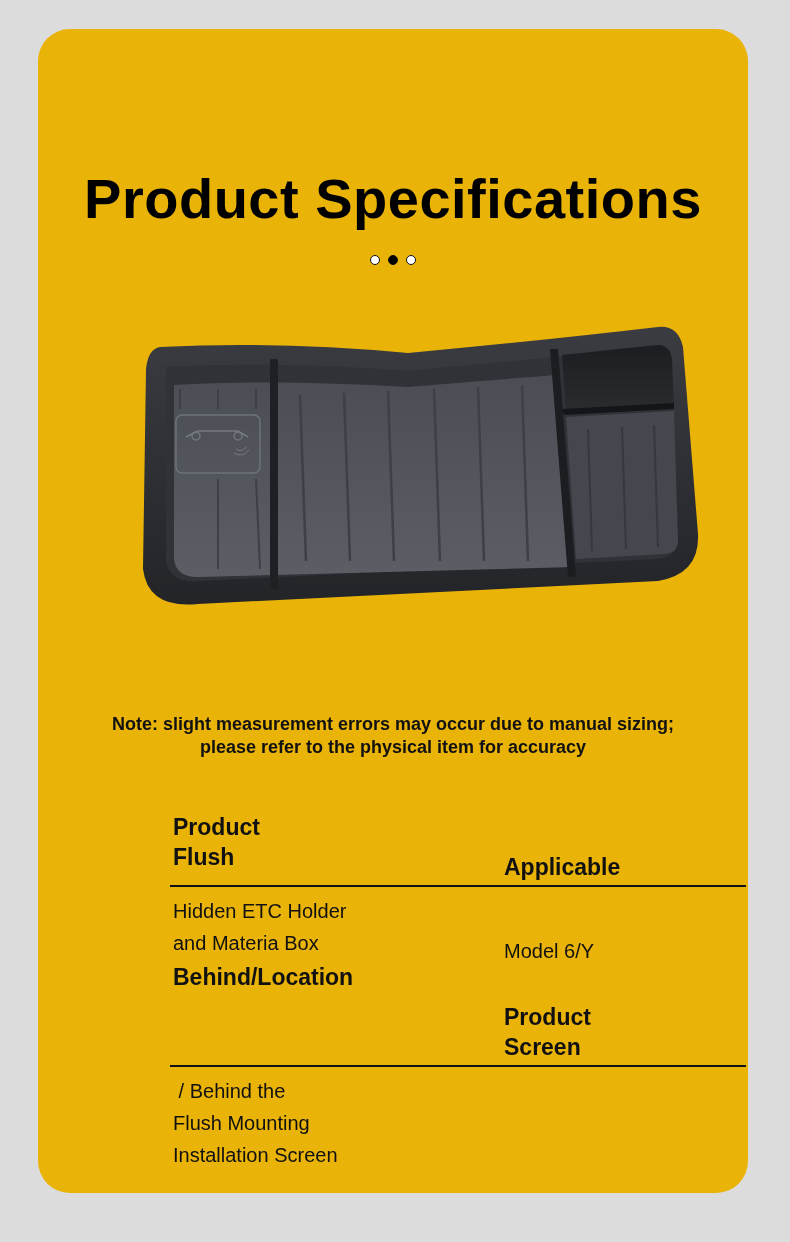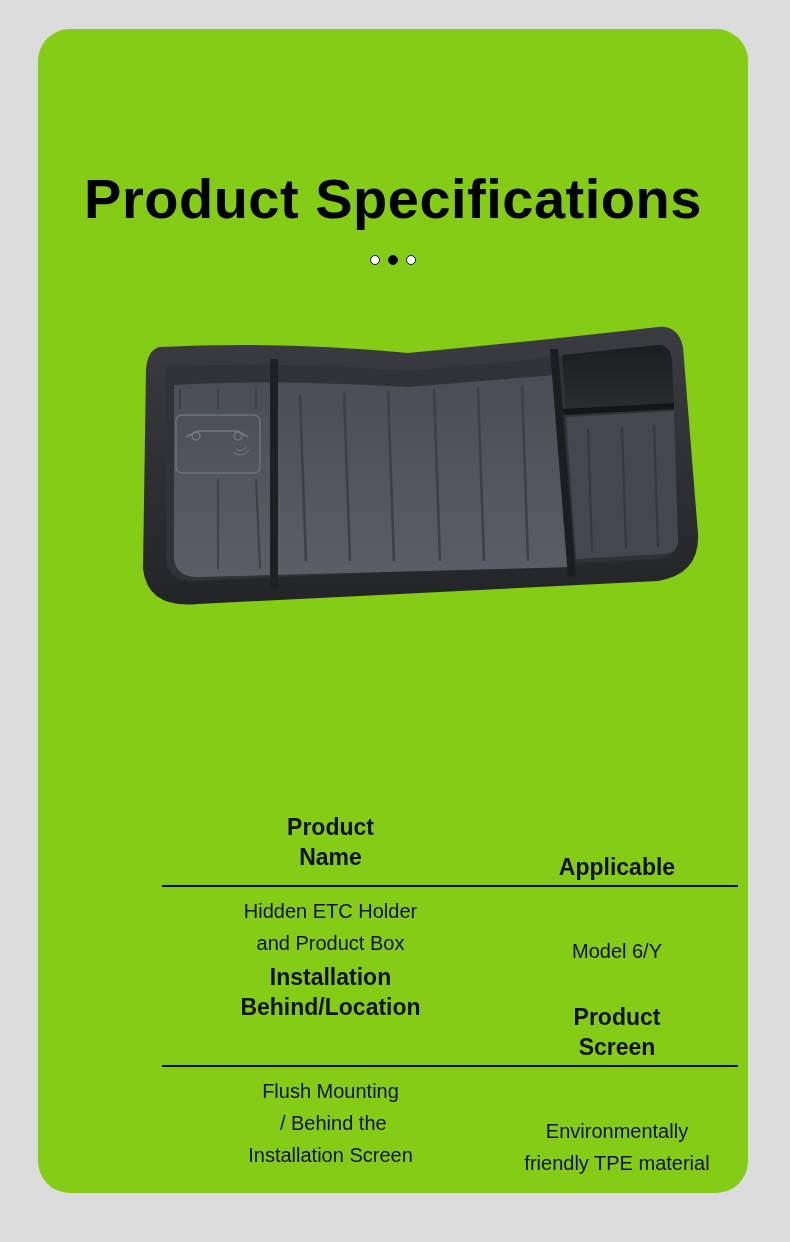--- a/index.html
+++ b/index.html
@@ -8,21 +8,21 @@
       background: #dcdcdc;
       position: relative;
       overflow: hidden;
       font-family: "Liberation Sans", "DejaVu Sans", sans-serif;
       color: #111;
     }
     .card {
       position: absolute;
       left: 38px; top: 29px;
       width: 710px; height: 1164px;
-      background: #84cc16;
+      background: #eab308;
       border-radius: 32px;
     }
     .title {
       position: absolute;
       left: 0; right: 0; top: 135px;
       text-align: center;
       font-size: 56px;
       font-weight: bold;
       letter-spacing: 0.5px;
       color: #000;
@@ -51,21 +51,21 @@
       position: absolute;
       left: 50px; right: 50px; top: 666px;
       text-align: center;
       font-size: 18px;
       font-weight: bold;
       line-height: 23px;
       color: #111;
     }
     .spec {
       position: absolute;
-      left: 124px; width: 576px; text-align: center;
+      left: 132px; width: 576px;
     }
     .spec .row {
       display: flex;
     }
     .spec .col-l { width: 334px; padding-left: 3px; box-sizing: border-box; }
     .spec .col-r { flex: 1; margin-top: 40px; }
     .hdr {
       font-size: 23px; font-weight: bold; line-height: 30px;
     }
     .val {
@@ -143,60 +143,56 @@
     <path d="M424 90 L536 84 L536 90 L426 96 Z" fill="#141518"></path>
 
     <path d="M428 98 L536 92 L540 222 Q540 234 526 235 L438 240 Z" fill="#44474e"></path>
     <g stroke="#35383e" stroke-width="2">
       <line x1="450" y1="110" x2="454" y2="232"></line>
       <line x1="484" y1="108" x2="488" y2="230"></line>
       <line x1="516" y1="106" x2="520" y2="228"></line>
     </g>
   </svg>
 
+  <p class="note">Note: slight measurement errors may occur due to manual sizing; please refer to the physical item for accuracy</p>
 
   <div class="spec spec-1">
     <div class="row">
       <div class="col-l hdr">
         <div>Product</div>
-        <div>Name</div>
+        <div>Flush</div>
       </div>
       <div class="col-r hdr">
         <div>Applicable</div>
       </div>
     </div>
     <div class="rule"></div>
     <div class="row">
       <div class="col-l val">
         <div>Hidden ETC Holder</div>
-        <div>and Product Box</div>
+        <div>and Materia Box</div>
       </div>
       <div class="col-r val">
         <div>Model 6/Y</div>
       </div>
     </div>
   </div>
 
   <div class="spec spec-2">
     <div class="row">
       <div class="col-l hdr">
-        <div>Installation</div>
         <div>Behind/Location</div>
       </div>
       <div class="col-r hdr">
         <div>Product</div>
         <div>Screen</div>
       </div>
     </div>
     <div class="rule"></div>
     <div class="row">
       <div class="col-l val">
+        <div style="white-space:pre"> / Behind the</div>
         <div>Flush Mounting</div>
-        <div style="white-space:pre"> / Behind the</div>
         <div>Installation Screen</div>
-      </div>
-      <div class="col-r val">
-        <div>Environmentally</div>
-        <div style="white-space:nowrap">friendly TPE material</div>
       </div>
     </div>
   </div>
 </div>
 
 </body></html>

